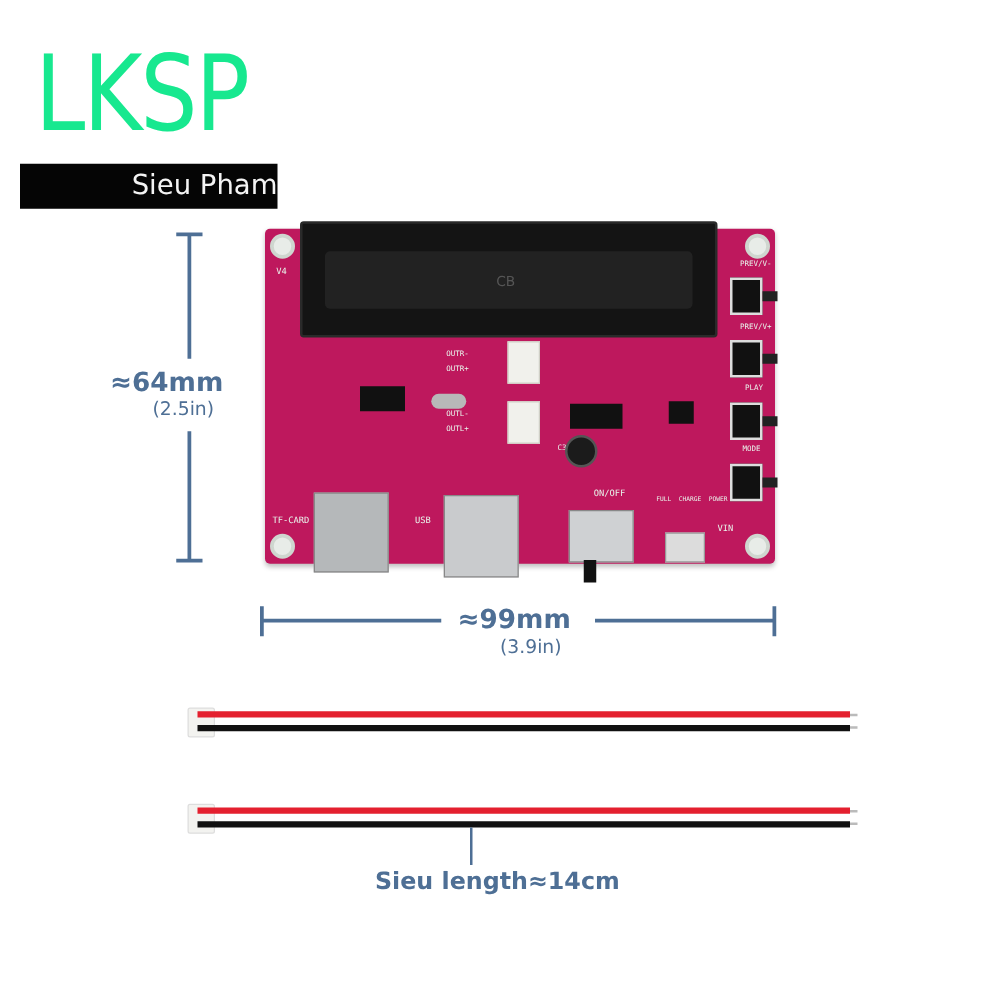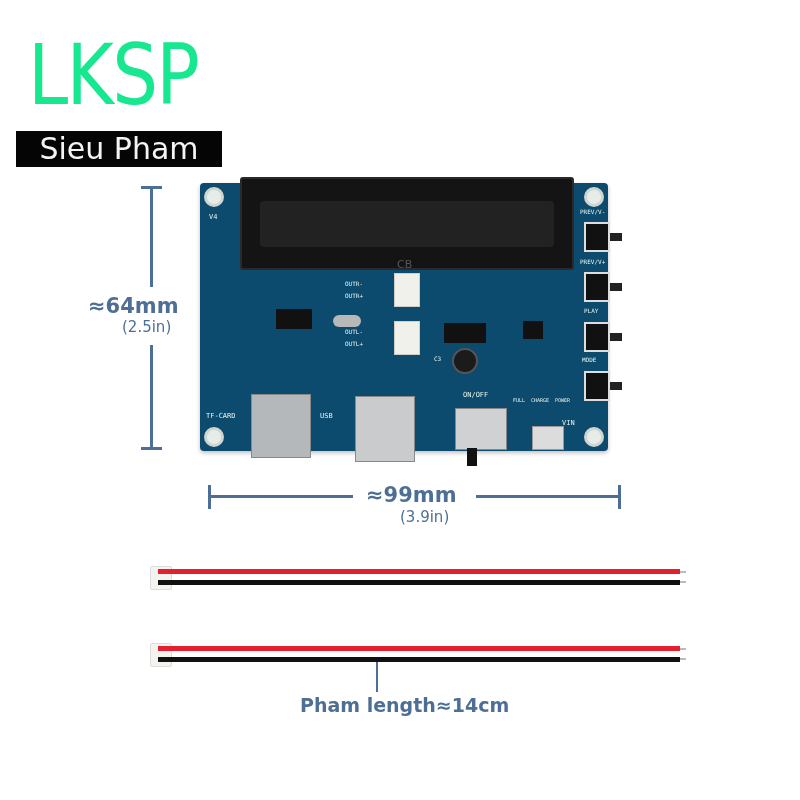--- a/index.html
+++ b/index.html
@@ -1,23 +1,23 @@
 <!DOCTYPE html>
 <html><head>
 <meta charset="utf-8">
 <style>
   html,body{margin:0;padding:0;background:#ffffff;}
   body{width:800px;height:800px;position:relative;overflow:hidden;font-family:"DejaVu Sans",sans-serif;}
   .abs{position:absolute;}
   .brand-title{left:28px;top:30px;font-family:"DejaVu Sans",sans-serif;font-size:84px;line-height:90px;color:#17e88f;letter-spacing:-2px;font-weight:normal;transform:scaleX(0.86);transform-origin:left top;}
-  .brand-sub{left:16px;top:131px;width:206px;height:36px;background:#050505;color:#f4f4f4;font-size:30px;line-height:36px;text-align:center;}
+  .brand-sub{left:16px;top:131px;width:206px;height:36px;background:#050505;color:#f4f4f4;font-size:22px;line-height:36px;text-align:right;}
   .dim{color:#4e6f95;font-weight:bold;}
   .dim-sub{color:#4e6f95;font-size:15px;margin-left:12px;}
   .vline{background:#4e6f95;}
-  .pcb{left:200px;top:183px;width:408px;height:268px;background:#0c4a6e;border-radius:4px;box-shadow:0 2px 4px rgba(0,0,0,0.25);}
+  .pcb{left:212px;top:183px;width:408px;height:268px;background:#be185d;border-radius:4px;box-shadow:0 2px 4px rgba(0,0,0,0.25);}
   .holder{left:240px;top:177px;width:334px;height:93px;background:#141414;border-radius:3px;border:2px solid #2a2a2a;box-sizing:border-box;}
   .holder-inner{position:absolute;left:18px;top:22px;width:294px;height:46px;background:#222;border-radius:4px;}
   .hole{position:absolute;width:14px;height:14px;border-radius:50%;background:#e8ece8;border:3px solid #cfd6cf;}
   .chip{position:absolute;background:#111;}
   .conn{position:absolute;background:#f1f1ec;border:1px solid #cfcfc5;}
   .silk{position:absolute;color:#e9f5ec;font-size:7px;font-family:"DejaVu Sans Mono",monospace;}
   .btn{position:absolute;width:26px;height:30px;background:#111;border:2px solid #ddd;box-sizing:border-box;}
   .btn-stem{position:absolute;width:12px;height:8px;background:#222;}
   .sd{position:absolute;left:251px;top:394px;width:58px;height:62px;background:#b5b8ba;border:1px solid #888;}
   .usb{position:absolute;left:355px;top:396px;width:58px;height:64px;background:#c9cbcd;border:1px solid #888;}
@@ -69,21 +69,21 @@
   <div class="chip" style="left:133px;top:132px;width:28px;height:12px;background:#b8b8b8;border-radius:6px;"></div>
 
   <div class="silk" style="left:380px;top:25px;font-size:6px;">PREV/V-</div>
   <div class="silk" style="left:380px;top:75px;font-size:6px;">PREV/V+</div>
   <div class="silk" style="left:384px;top:124px;font-size:6px;">PLAY</div>
   <div class="silk" style="left:382px;top:173px;font-size:6px;">MODE</div>
 </div>
 
 <div class="abs holder">
   <div class="holder-inner"></div>
-  <div class="abs" style="left:155px;top:40px;color:#555;font-size:11px;margin-top:39px;">CB</div>
+  <div class="abs" style="left:155px;top:40px;color:#555;font-size:11px;">CB</div>
 </div>
 
 <div class="btn" style="left:584px;top:222px;"></div>
 <div class="btn-stem abs" style="left:610px;top:233px;"></div>
 <div class="btn" style="left:584px;top:272px;"></div>
 <div class="btn-stem abs" style="left:610px;top:283px;"></div>
 <div class="btn" style="left:584px;top:322px;"></div>
 <div class="btn-stem abs" style="left:610px;top:333px;"></div>
 <div class="btn" style="left:584px;top:371px;"></div>
 <div class="btn-stem abs" style="left:610px;top:382px;"></div>
@@ -108,13 +108,13 @@
 <div class="cable-tip" style="left:680px;top:571px;"></div>
 <div class="cable-tip" style="left:680px;top:581px;"></div>
 
 <div class="cable-conn" style="top:643px;"></div>
 <div class="cable" style="top:646px;width:522px;background:#e4202f;"></div>
 <div class="cable" style="top:657px;width:522px;background:#111;"></div>
 <div class="cable-tip" style="left:680px;top:648px;"></div>
 <div class="cable-tip" style="left:680px;top:658px;"></div>
 
 <div class="abs vline" style="left:376px;top:662px;width:2px;height:30px;"></div>
-<div class="abs dim" style="left:300px;top:694px;font-size:19px;">Pham length≈14cm</div>
+<div class="abs dim" style="left:300px;top:694px;font-size:19px;">Sieu length≈14cm</div>
 
 </body></html>

